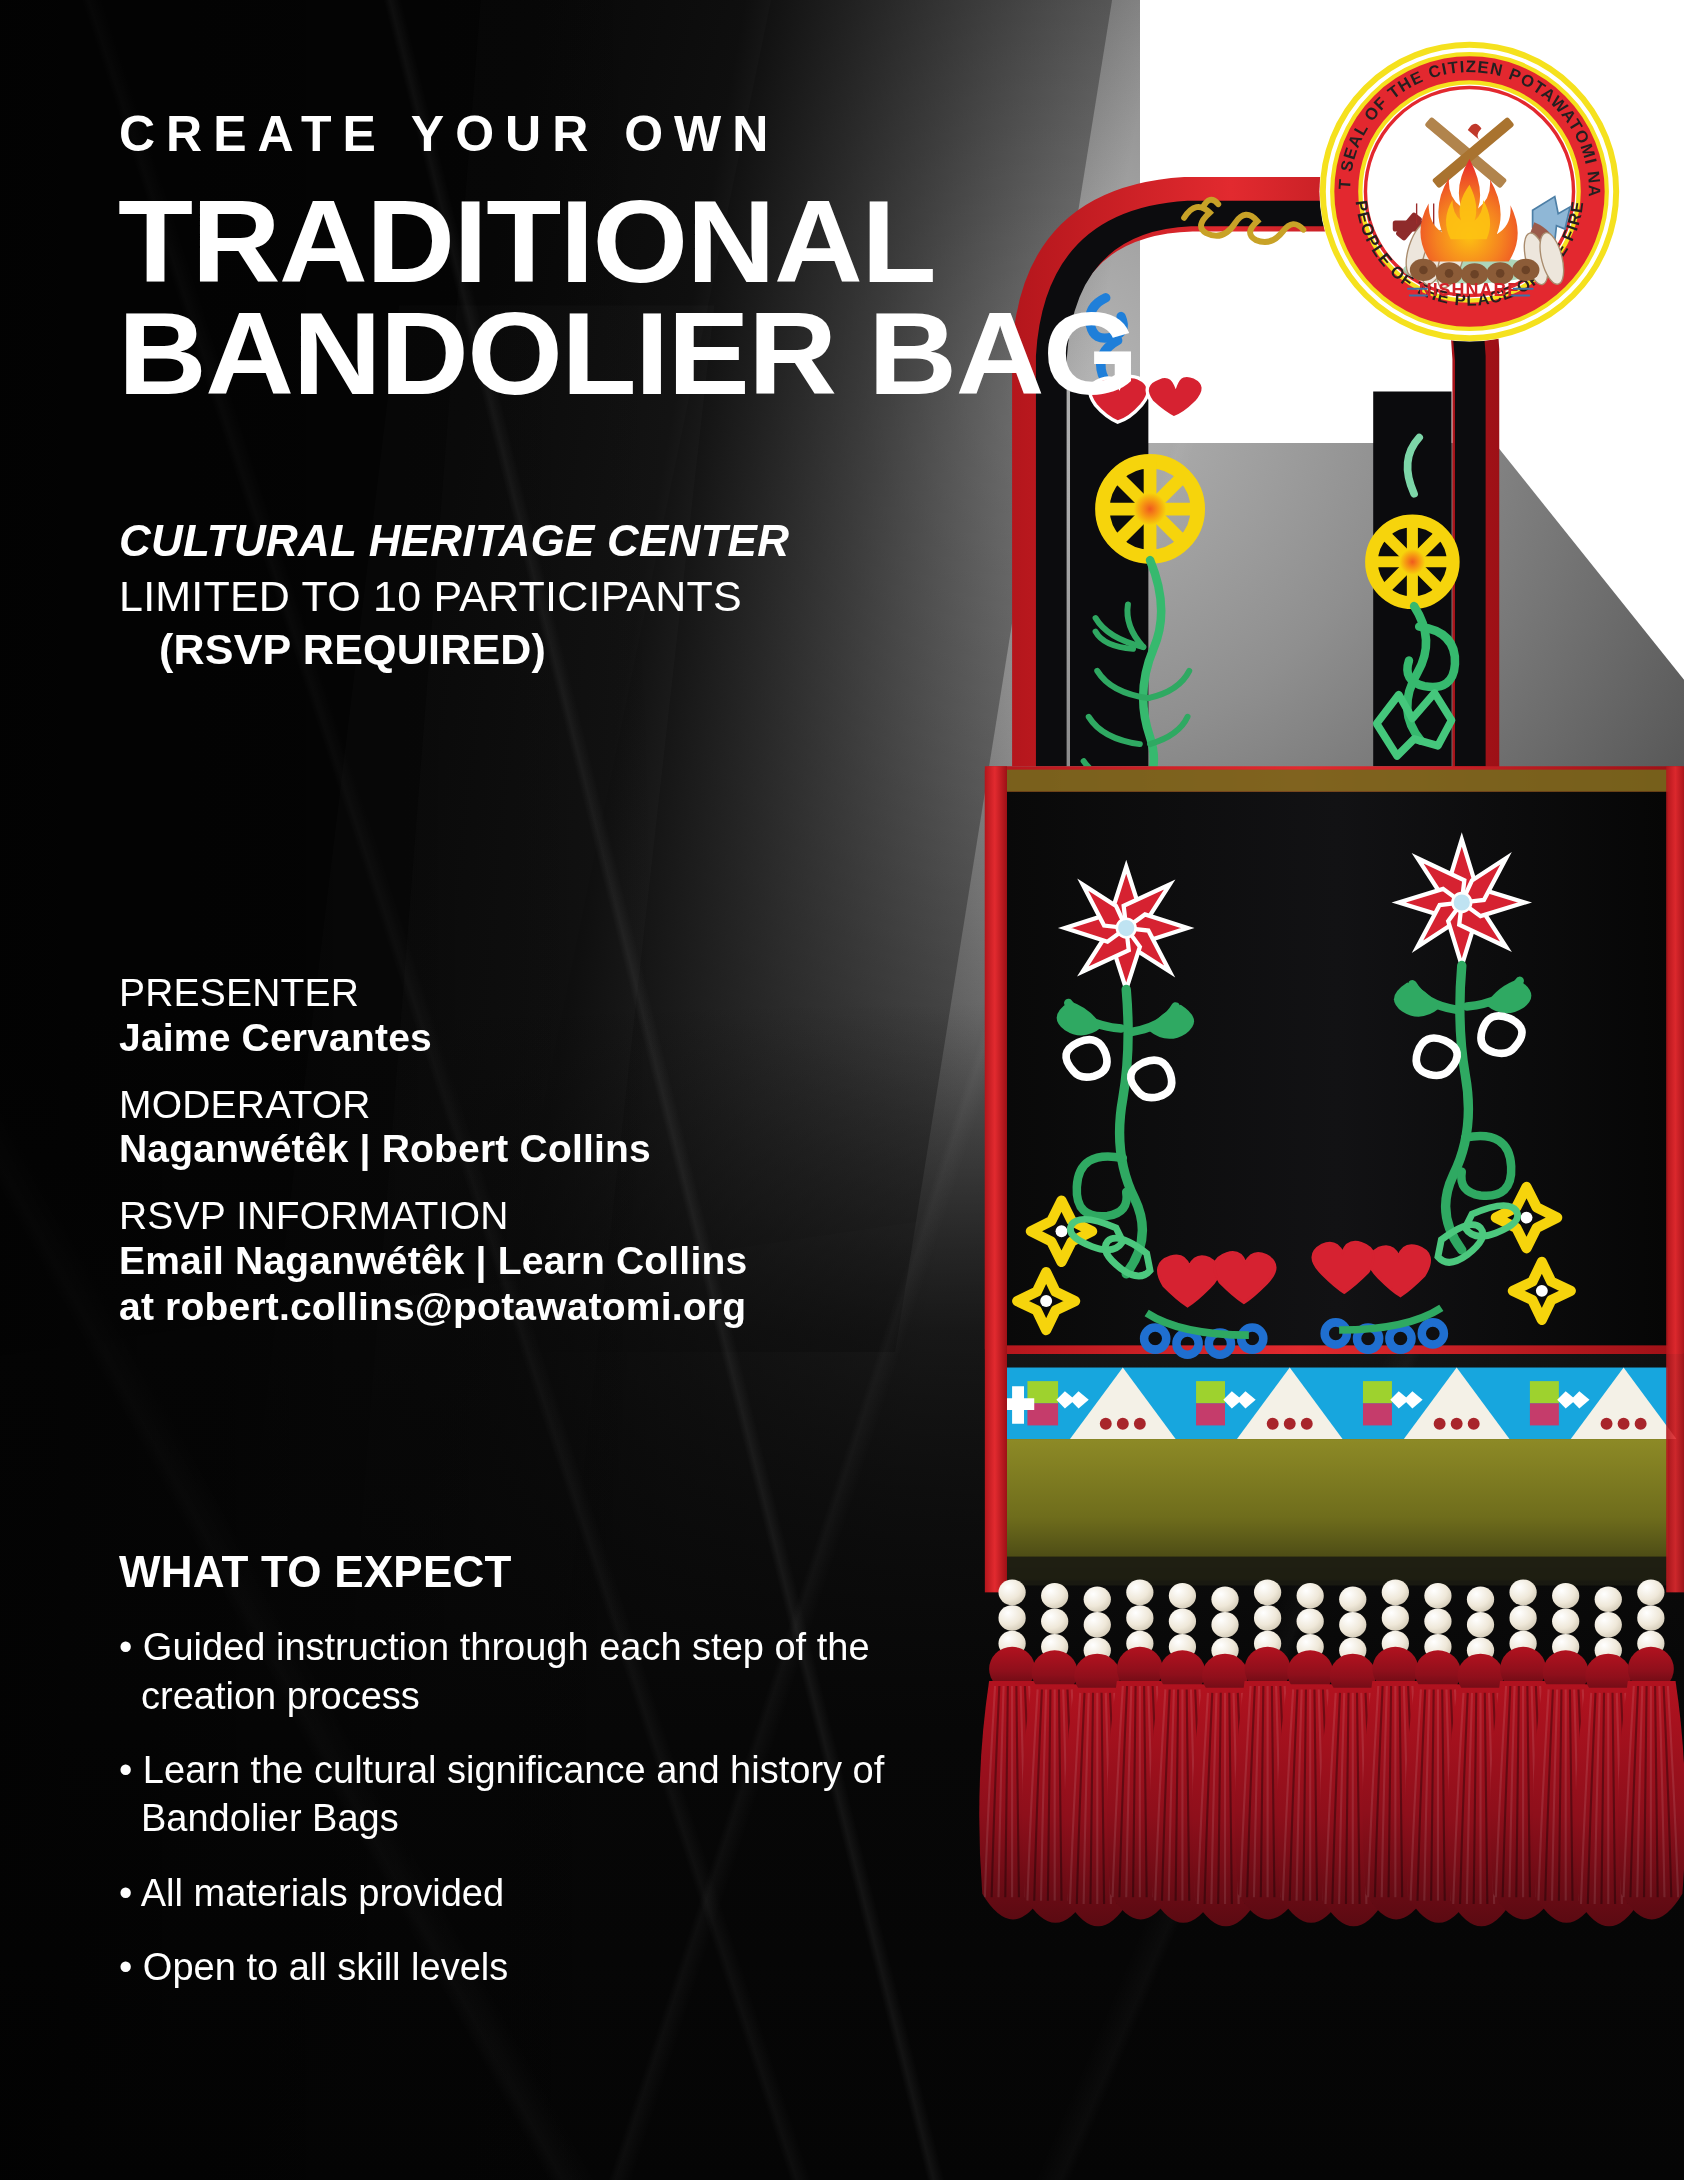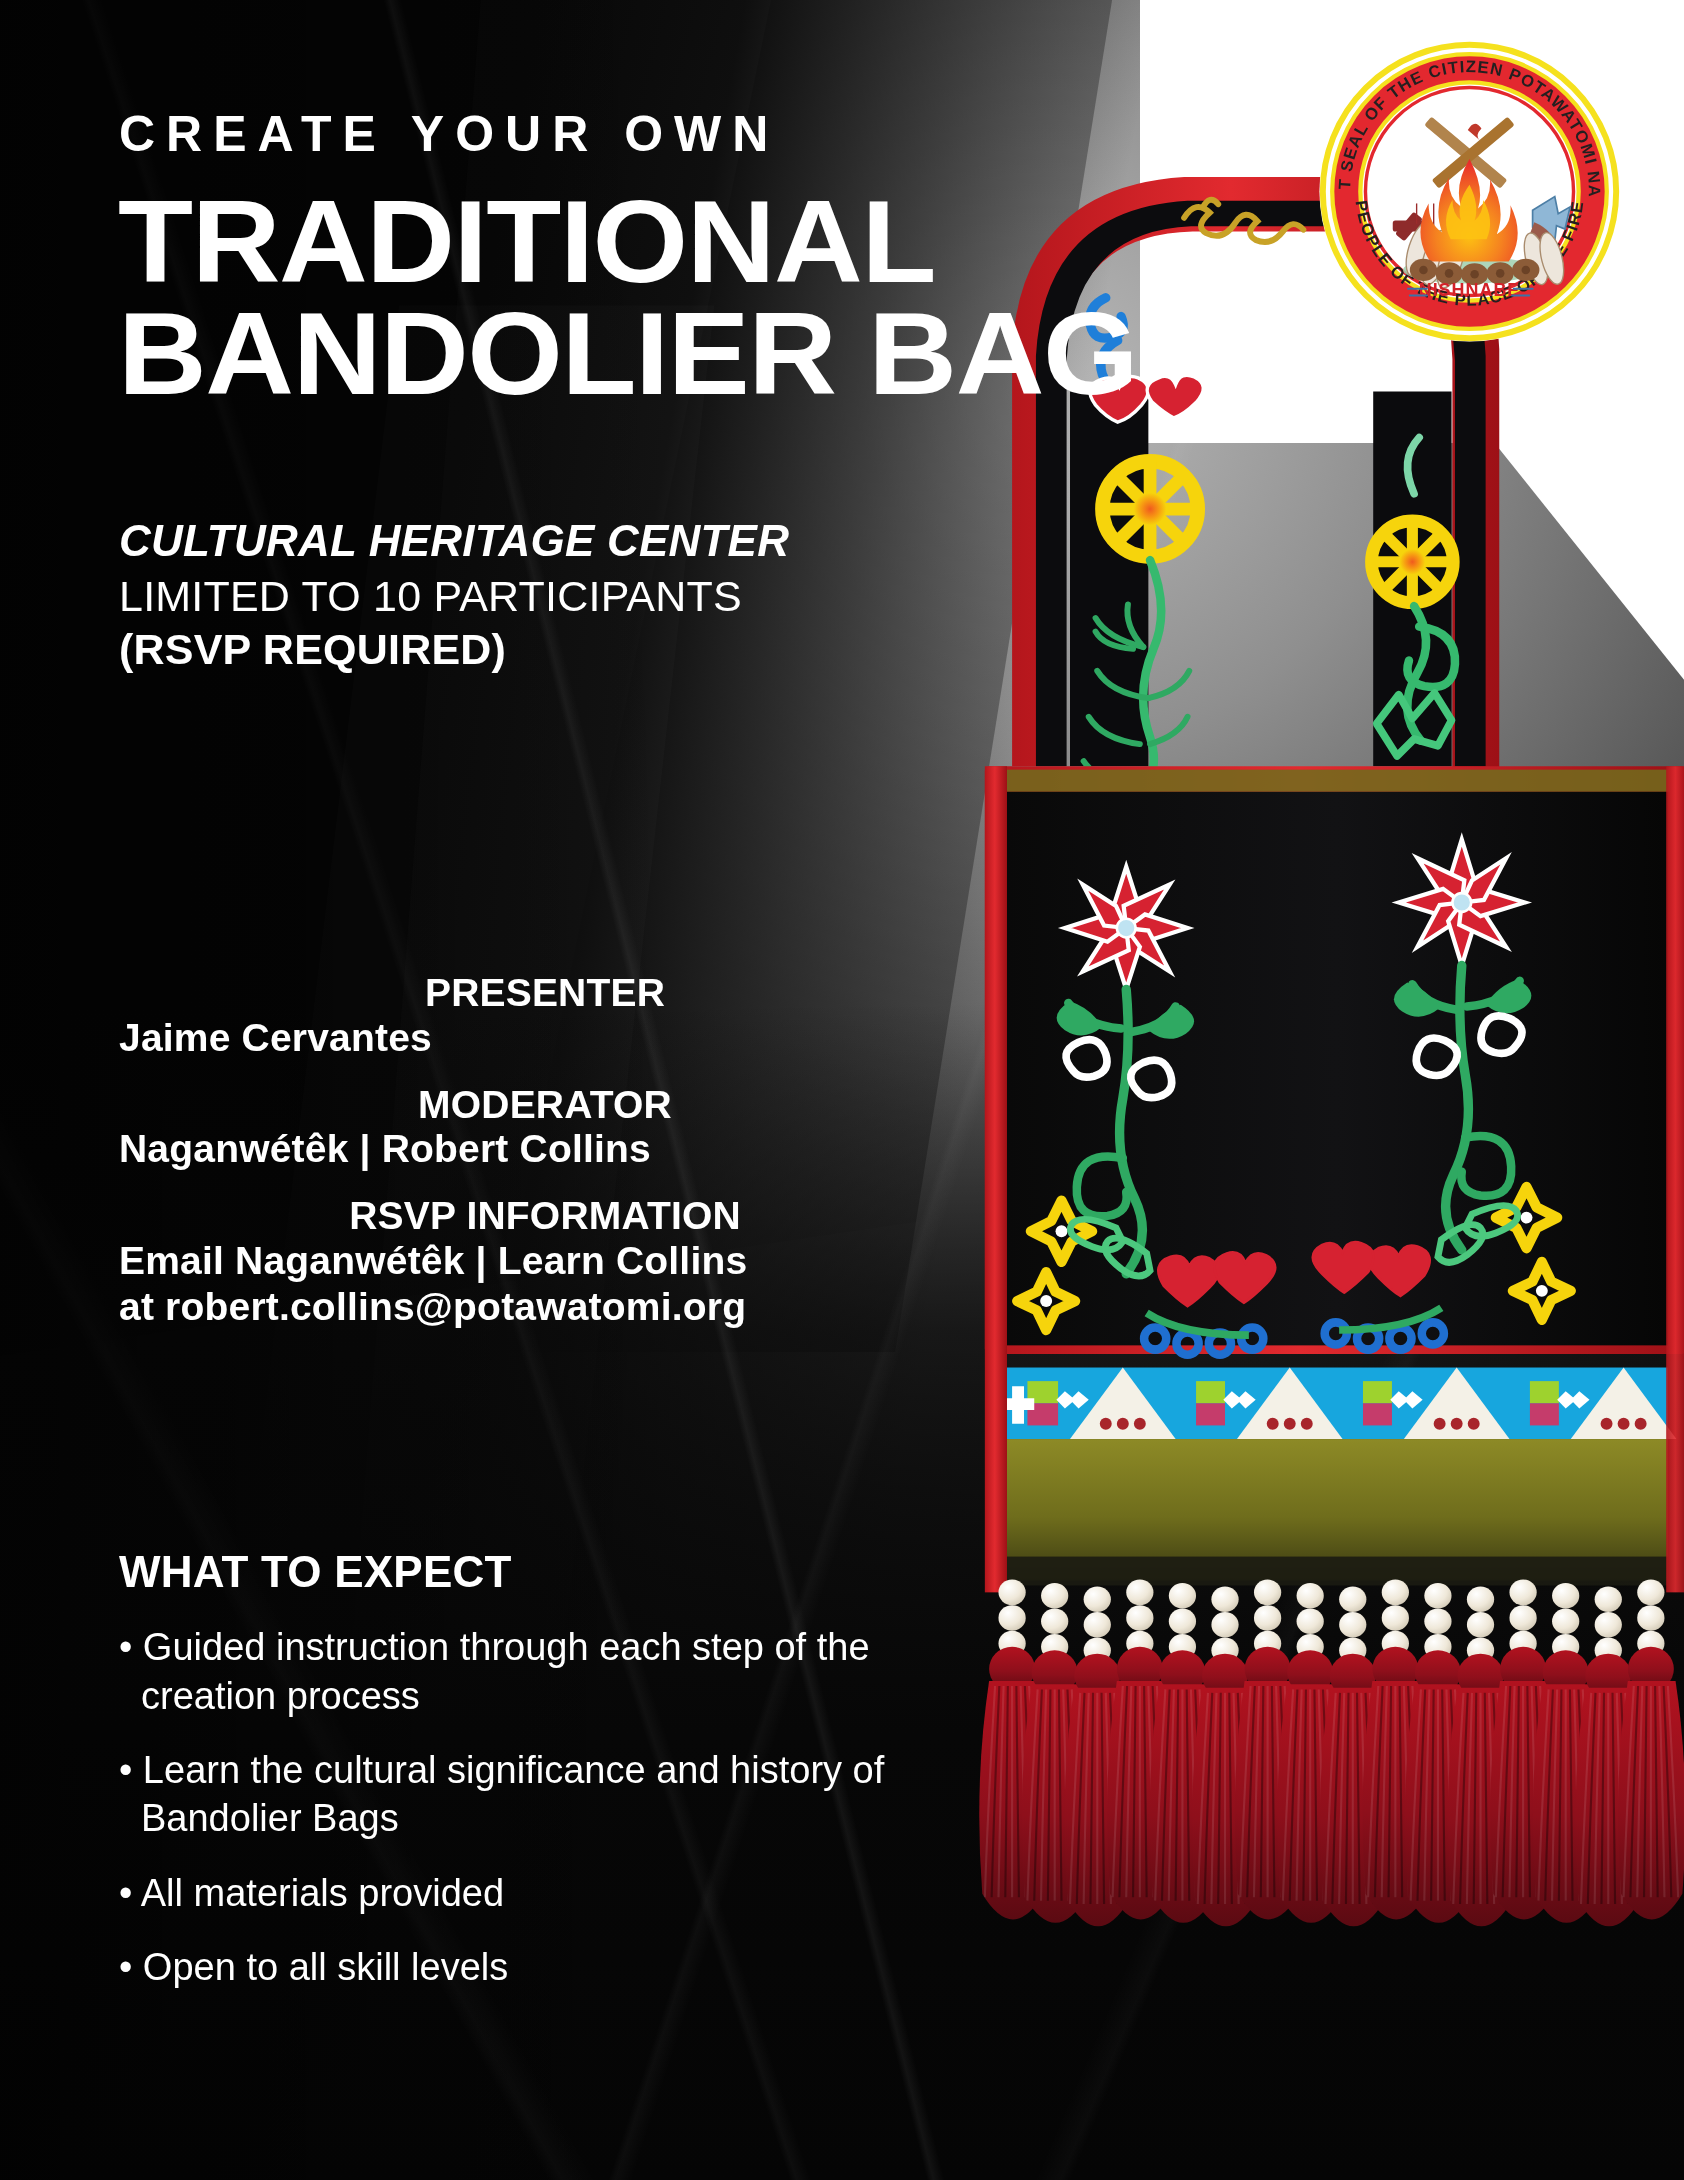--- a/index.html
+++ b/index.html
@@ -72,24 +72,24 @@
     transform:scaleX(1.06);transform-origin:left center;
   }
   .title-1{top:186px;}
   .title-2{top:298px;}
 
   .detail-block{left:119px;top:511px;width:852px;}
   .line-date{font-size:44px;font-weight:300;letter-spacing:.01em;line-height:1.12;white-space:nowrap;}
   .line-date b{font-weight:800;}
   .line-venue{font-size:44px;font-weight:800;letter-spacing:.005em;line-height:1.35;white-space:nowrap;font-style:italic;}
   .line-limit{font-size:43px;font-weight:300;letter-spacing:.005em;line-height:1.24;}
-  .line-rsvpreq{font-size:43px;font-weight:800;letter-spacing:.005em;line-height:1.2;}
+  .line-rsvpreq{font-size:43px;font-weight:800;letter-spacing:.005em;line-height:1.2;margin-left:40px;}
 
   .people{left:119px;top:971px;width:852px;}
-  .ph{font-size:39px;font-weight:700;letter-spacing:.005em;line-height:1.12;margin-top:22px;text-align:center;}
+  .ph{font-size:39px;font-weight:400;letter-spacing:.005em;line-height:1.12;margin-top:22px;}
   .ph:first-child{margin-top:0;}
   .pv{font-size:39px;font-weight:700;letter-spacing:.005em;line-height:1.18;}
 
   .expect{left:119px;top:1550px;width:784px;}
   .expect-h{font-size:44px;font-weight:800;letter-spacing:.005em;line-height:1;margin-bottom:29px;}
   .bullet{
     font-size:38px;font-weight:300;line-height:1.28;margin-bottom:25.6px;
     text-indent:-22px;padding-left:22px;
   }
 </style>

